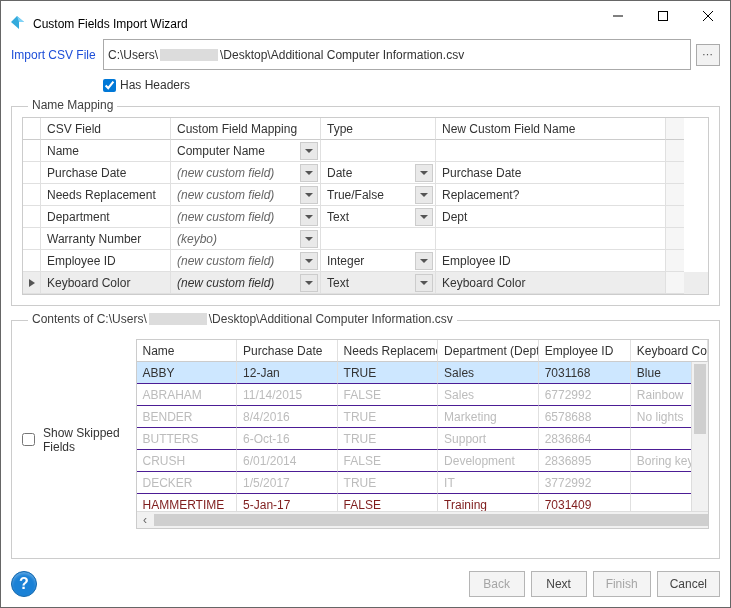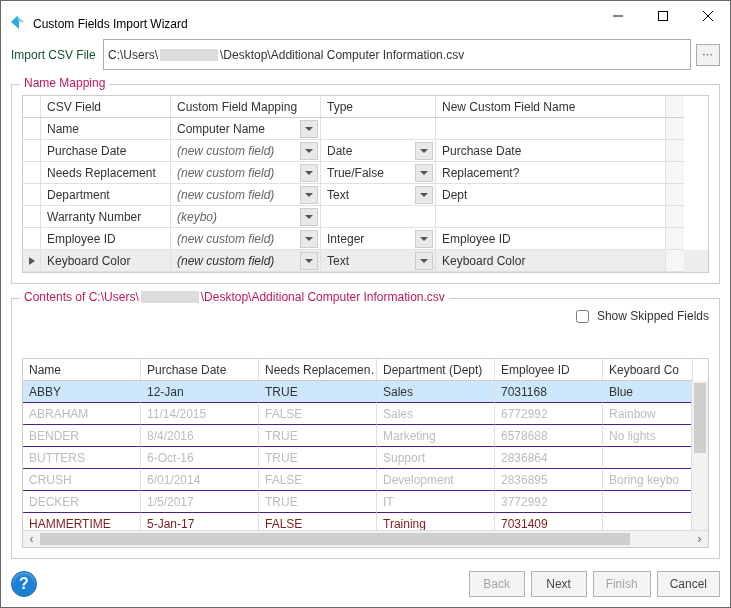--- a/index.html
+++ b/index.html
@@ -54,21 +54,21 @@
   .content {
     flex:1;
     padding: 8px 10px 10px 10px;
     display:flex;
     flex-direction:column;
     gap:6px;
     overflow:hidden;
   }
 
   .row { display:flex; align-items:center; gap:6px; }
-  .label { color:#14532d; }
+  .label { color:#1d4ed8; }
   .path-input {
     flex:1;
     height:31px;
     border:1px solid #aaa;
     background:#fff;
     padding:0 4px;
     font-size:12px;
     color:#333;
     display:flex;
     align-items:center;
@@ -104,25 +104,25 @@
   
   .groupbox {
     border:1px solid #ccc;
     padding:10px 10px 10px 10px;
     position:relative;
     margin-top:8px;
   }
   .groupbox > .legend {
     position:absolute;
     top:-9px;
-    left:8px;
+    left:16px;
     background:#fff;
     padding:0 4px;
     font-size:12px;
-    color:#be185d;
+    color:#404040;
   }
 
   
   .map-table {
     border:1px solid #ccc;
     width:100%;
   }
   .map-head, .map-row {
     display:flex;
     height:22px;
@@ -308,20 +308,24 @@
   <div class="content">
 
     <div class="row">
       <span class="label" style="width:86px">Import CSV File</span>
       <div class="path-input">
         <span>C:\Users\</span>
           <span class="redact"></span>
           <span>\Desktop\Additional Computer Information.csv</span>
       </div>
       <div class="browse-btn">⋯</div>
+    </div>
+    <div class="checkbox-row">
+      <input type="checkbox" checked="" style="">
+      <span>Has Headers</span>
     </div>
 
     <div class="groupbox">
       <div class="legend">Name Mapping</div>
 
       <div class="map-table">
         <div class="map-head">
           <div class="col-ind"></div>
           <div class="col-csv">CSV Field</div>
           <div class="col-map">Custom Field Mapping</div>
@@ -387,21 +391,21 @@
               <div class="col-csv">Keyboard Color</div>
               <div class="col-map cell-select italic">(new custom field)</div>
               <div class="col-type cell-select">Text</div>
               <div class="col-new">Keyboard Color</div>
               <div class="col-scroll"></div>
             </div>
           </div>
       </div>
     </div>
 
-    <div class="groupbox" style="flex:1; display:flex; flex-direction:column;gap:27px;">
+    <div class="groupbox" style="flex:1; display:flex; flex-direction:row;">
       <div class="legend" style="display:flex;align-items:center;">
         <span>Contents of C:\Users\</span>
           <span class="redact"></span>
           <span>\Desktop\Additional Computer Information.csv</span>
       </div>
 
       <div class="contents-head">
         <span></span>
         <label style="display:flex;align-items:center;gap:4px;">
           <input type="checkbox" style="">

